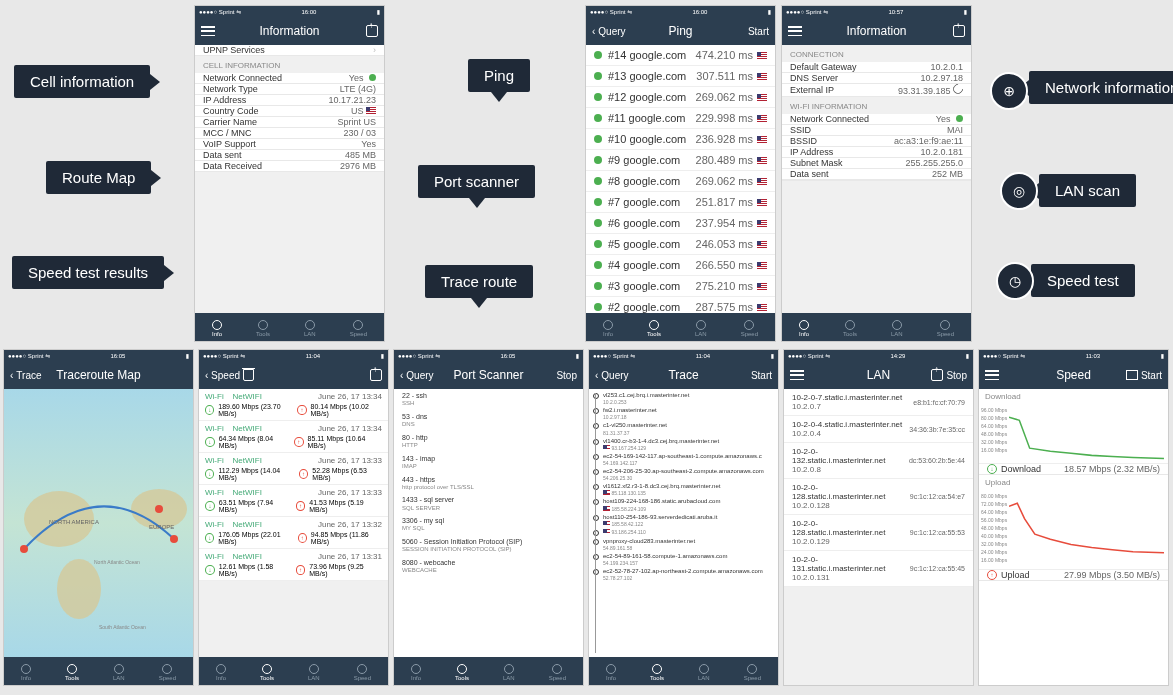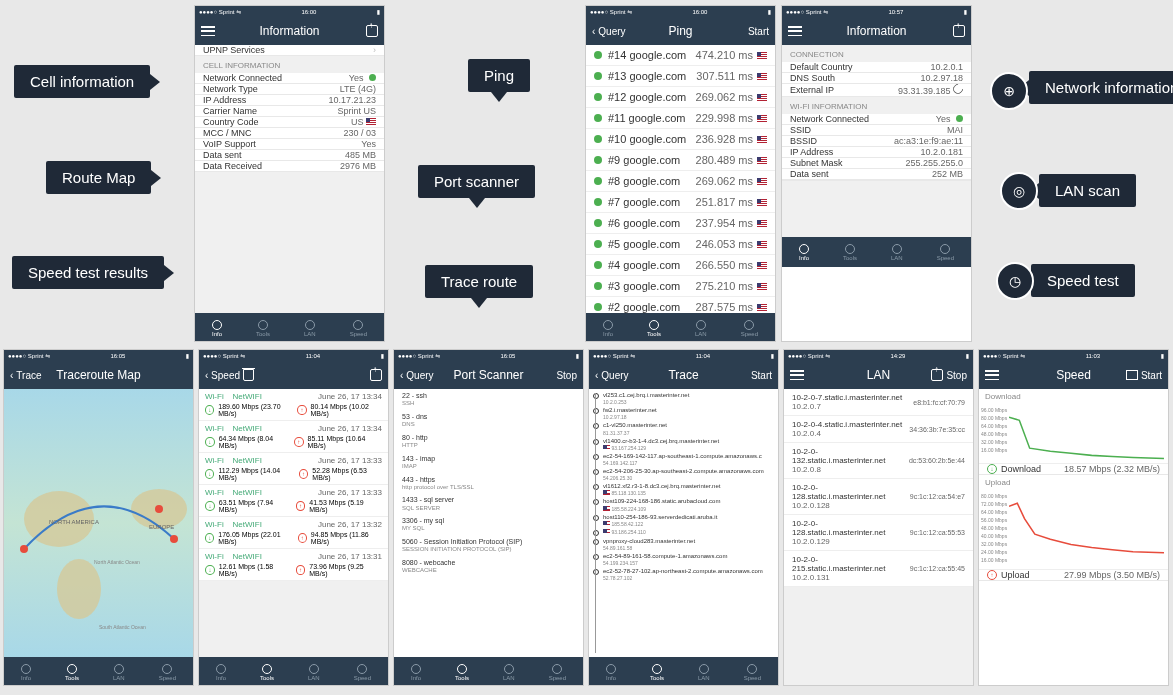--- a/index.html
+++ b/index.html
@@ -109,26 +109,26 @@
         </div>
         <div class="row">
           <span class="row-label">Network Type</span>
           <span class="row-value">LTE (4G)</span>
         </div>
         <div class="row">
           <span class="row-label">IP Address</span>
           <span class="row-value">10.17.21.23</span>
         </div>
         <div class="row">
+          <span class="row-label">Country Code</span>
+          <span class="row-value">US <span class="flag"></span></span>
+        </div>
+        <div class="row">
           <span class="row-label">Carrier Name</span>
           <span class="row-value">Sprint US</span>
-        </div>
-        <div class="row">
-          <span class="row-label">Country Code</span>
-          <span class="row-value">US <span class="flag"></span></span>
         </div>
         <div class="row">
           <span class="row-label">MCC / MNC</span>
           <span class="row-value">230 / 03</span>
         </div>
         <div class="row">
           <span class="row-label">VoIP Support</span>
           <span class="row-value">Yes</span>
         </div>
         <div class="row">
@@ -286,29 +286,29 @@
     </div>
   <div class="nav-bar">
     <span class="nav-left">
         <span class="hamburger"></span>
       </span>
     <span class="nav-title">Information</span>
     <span class="nav-right">
         <span class="share-icon"></span>
       </span>
   </div>
-  <div class="content" style="height:192px">
+  <div class="content" style="height:268px">
     <div class="section-header">CONNECTION</div>
     <div id="netinfo-rows1">
         <div class="row">
-          <span class="row-label">Default Country</span>
+          <span class="row-label">Default Gateway</span>
           <span class="row-value">10.2.0.1</span>
         </div>
         <div class="row">
-          <span class="row-label">DNS South</span>
+          <span class="row-label">DNS Server</span>
           <span class="row-value">10.2.97.18</span>
         </div>
         <div class="row">
           <span class="row-label">External IP</span>
           <span class="row-value">93.31.39.185 <span class="refresh-icon"></span></span>
         </div>
       </div>
     <div class="section-header">WI-FI INFORMATION</div>
     <div id="netinfo-rows2">
         <div class="row">
@@ -723,21 +723,21 @@
       </div>
       <div class="lan-row">
         <div class="lan-left">
           <span class="lan-host">10-2-0-128.static.i.masterinter.net</span>
           <span class="lan-ip">10.2.0.129</span>
         </div>
         <span class="lan-mac">9c:1c:12:ca:55:53</span>
       </div>
       <div class="lan-row">
         <div class="lan-left">
-          <span class="lan-host">10-2-0-215.static.i.masterinter.net</span>
+          <span class="lan-host">10-2-0-131.static.i.masterinter.net</span>
           <span class="lan-ip">10.2.0.131</span>
         </div>
         <span class="lan-mac">9c:1c:12:ca:55:45</span>
       </div>
     </div>
   <div class="tab-bar">
     <div class="tab-item">
         <span class="tab-icon"></span>
         <span>Info</span>
       </div>

